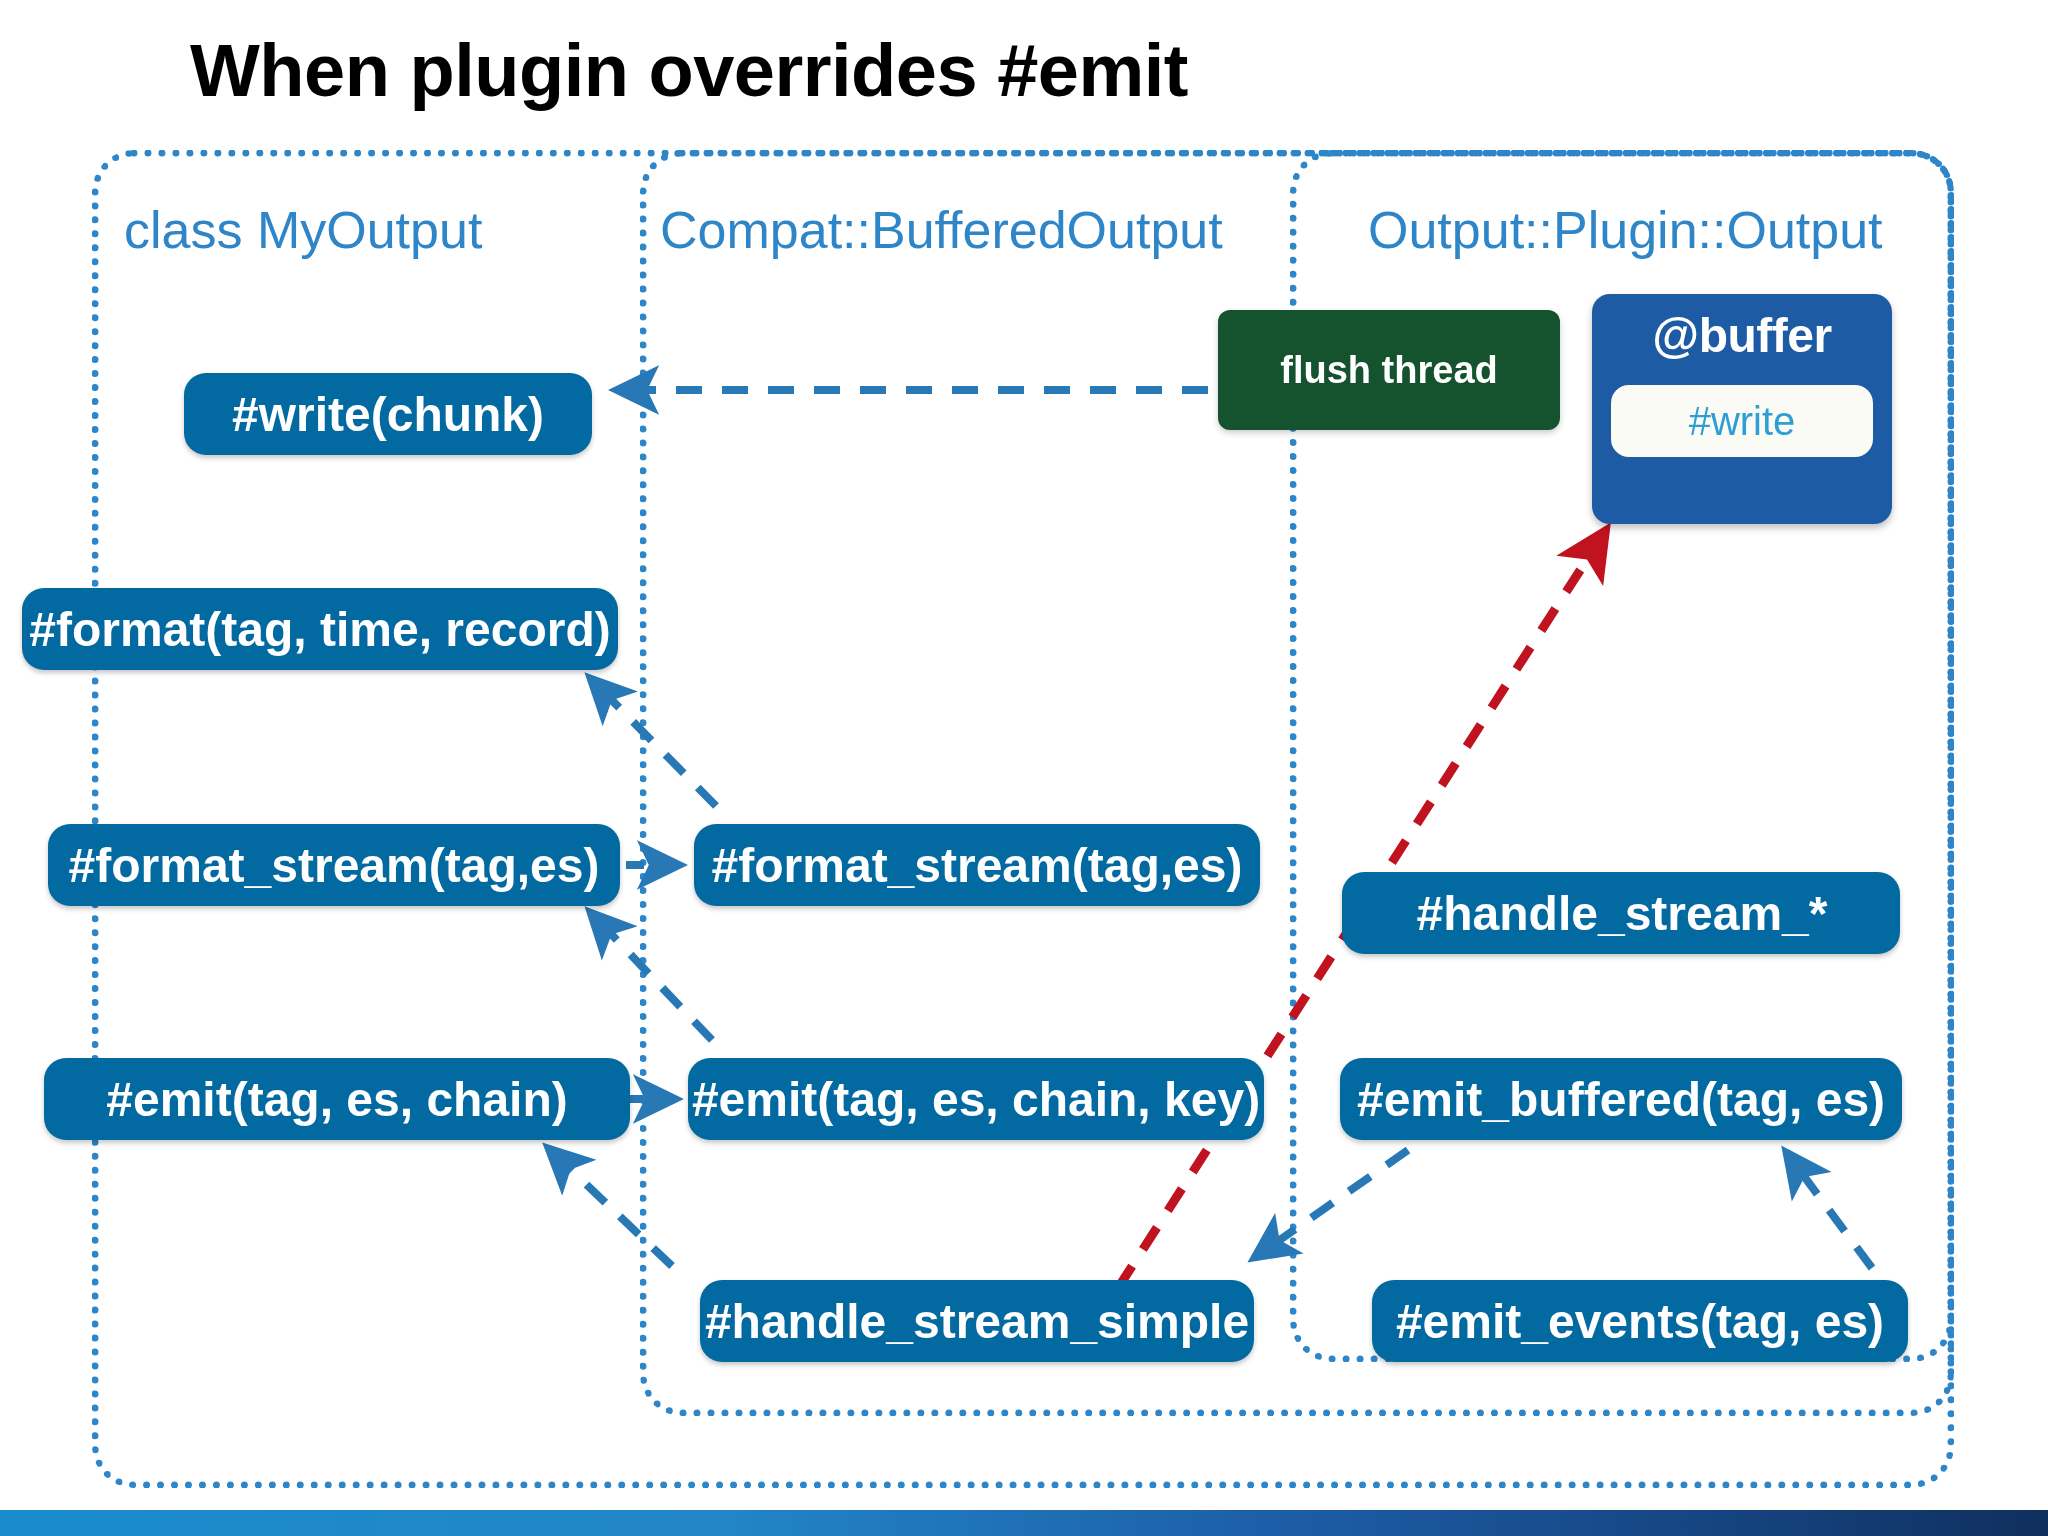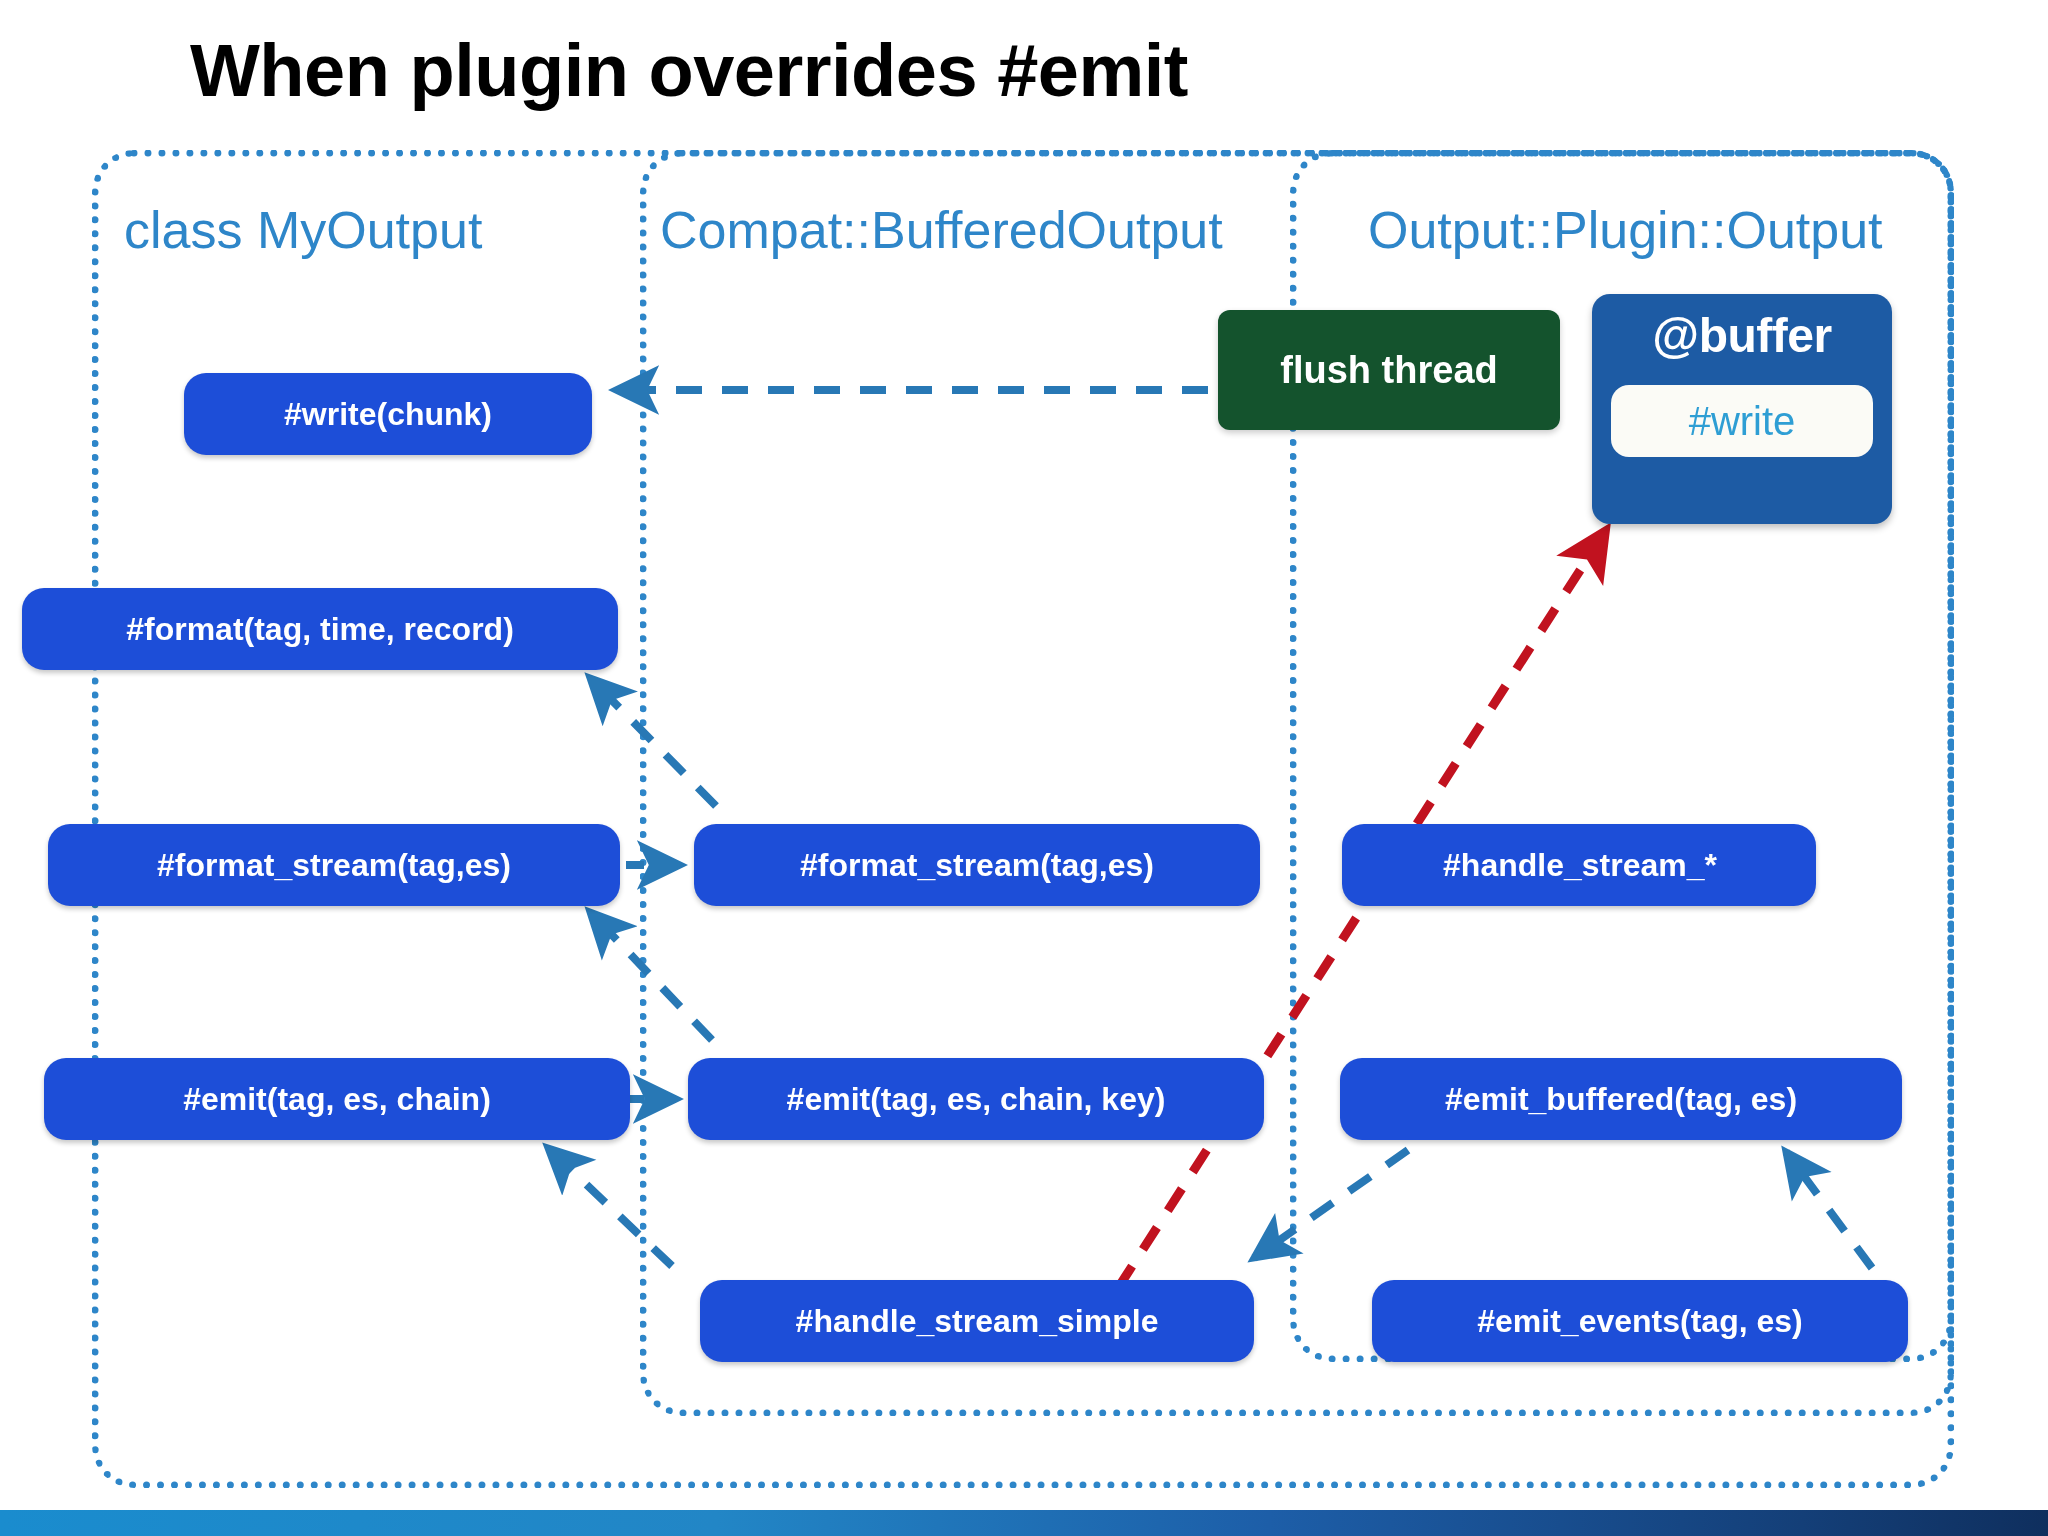--- a/index.html
+++ b/index.html
@@ -49,45 +49,45 @@
     white-space: nowrap;
     font-weight: normal;
   }
   #label-myoutput { left: 124px;  top: 200px; }
   #label-compat   { left: 660px;  top: 200px; }
   #label-fluent   { left: 1368px; top: 200px; }
 
   
   .pill {
     position: absolute;
-    background: #1d4ed8;
+    background: #0369a1;
     color: #ffffff;
     border-radius: 22px;
-    font-size: 32px;
+    font-size: 48px;
     font-weight: bold;
     display: flex;
     align-items: center;
     justify-content: center;
     text-align: center;
     box-sizing: border-box;
     box-shadow: 0 3px 5px rgba(0,0,0,0.22);
     white-space: nowrap;
     padding: 0 18px;
   }
 
   #pill-write-chunk     { left: 184px;  top: 373px;  width: 408px;  height: 82px;  }
   #pill-format          { left: 22px;   top: 588px;  width: 596px;  height: 82px;  }
   #pill-format-stream-l { left: 48px;   top: 824px;  width: 572px;  height: 82px;  }
   #pill-emit-l          { left: 44px;   top: 1058px; width: 586px;  height: 82px;  }
 
   #pill-format-stream-m { left: 694px;  top: 824px;  width: 566px;  height: 82px;  }
   #pill-emit-m          { left: 688px;  top: 1058px; width: 576px;  height: 82px;  }
   #pill-handle-simple   { left: 700px;  top: 1280px; width: 554px;  height: 82px;  }
 
-  #pill-handle-stream   { left: 1342px; top: 824px;  width: 474px;  height: 82px; padding-left: 20px;  }
+  #pill-handle-stream   { left: 1342px; top: 872px;  width: 558px;  height: 82px; padding-left: 20px;  }
   #pill-emit-buffered   { left: 1340px; top: 1058px; width: 562px;  height: 82px;  }
   #pill-emit-events     { left: 1372px; top: 1280px; width: 536px;  height: 82px;  }
 
   
   #flush-thread {
     position: absolute;
     left: 1218px;
     top: 310px;
     width: 342px;
     height: 120px;

